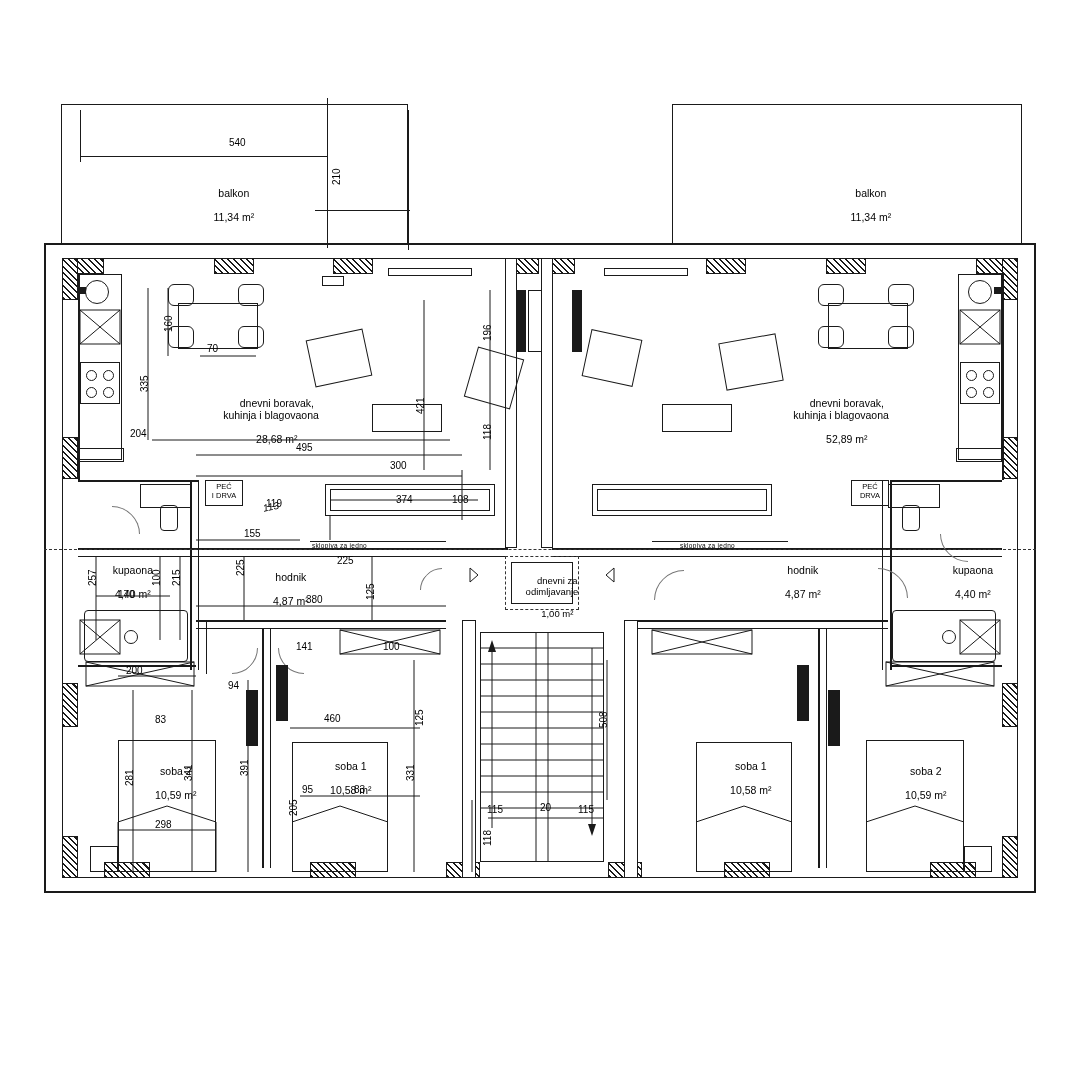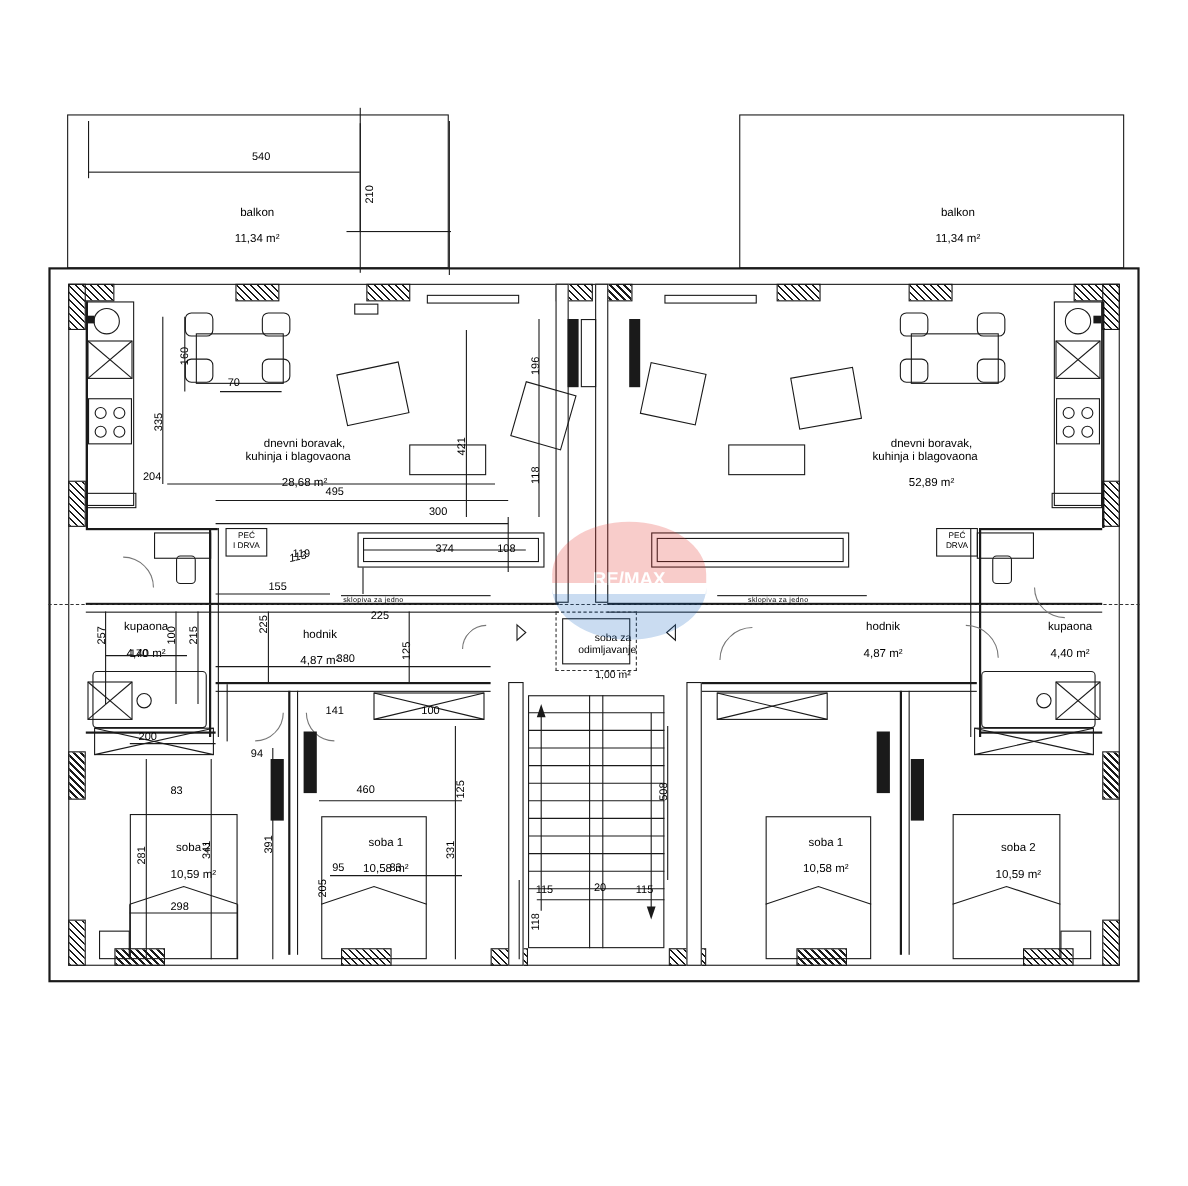--- a/index.html
+++ b/index.html
@@ -319,21 +319,21 @@
   </div>
   <div class="txt lbl" style="left:710px;top:748px;width:70px;">
     <span>soba 1</span><br>
     <span>10,58 m²</span>
   </div>
   <div class="txt lbl" style="left:885px;top:753px;width:70px;">
     <span>soba 2</span><br>
     <span>10,59 m²</span>
   </div>
   <div class="txt lbl" style="left:512px;top:565px;width:80px;font-size:9.5px;">
-    <span>soba za
+    <span>dnevni za
 odimljavanje</span><br>
     <span>1,00 m²</span>
   </div>
 
   <div class="txt dim" style="left:163px;top:332px;transform:rotate(-90deg);transform-origin:left top;"><span>160</span></div>
   <div class="txt dim" style="left:139px;top:392px;transform:rotate(-90deg);transform-origin:left top;"><span>335</span></div>
   <div class="txt dim" style="left:207px;top:343px;"><span>70</span></div>
   <div class="txt dim" style="left:482px;top:341px;transform:rotate(-90deg);transform-origin:left top;"><span>196</span></div>
   <div class="txt dim" style="left:415px;top:414px;transform:rotate(-90deg);transform-origin:left top;"><span>421</span></div>
   <div class="txt dim" style="left:482px;top:440px;transform:rotate(-90deg);transform-origin:left top;"><span>118</span></div>
@@ -402,21 +402,14 @@
       <line x1="168" y1="288" x2="168" y2="356"></line>
       <line x1="148" y1="288" x2="148" y2="440"></line>
       <line x1="200" y1="356" x2="256" y2="356"></line>
       <line x1="424" y1="300" x2="424" y2="470"></line>
       <line x1="490" y1="290" x2="490" y2="470"></line>
       <line x1="330" y1="516" x2="330" y2="540"></line>
       <line x1="462" y1="470" x2="462" y2="520"></line>
     </g>
   </svg>
 
-  <div class="wm" style="left:492px;top:482px;width:160px;height:78px;">
-    <svg width="160" height="78" viewBox="0 0 160 78">
-      <path d="M10 40 A50 34 0 0 1 150 40 L150 48 L10 48 Z" fill="#e53935" opacity=".85"></path>
-      <path d="M10 52 A50 34 0 0 0 150 52 L150 58 L10 58 Z" fill="#1565c0" opacity=".75"></path>
-      <text x="80" y="50" font-size="17" font-family="Liberation Sans, sans-serif" fill="#ffffff" text-anchor="middle" font-weight="bold">RE/MAX</text>
-    </svg>
-  </div>
 
 </div>
 
 </body></html>

